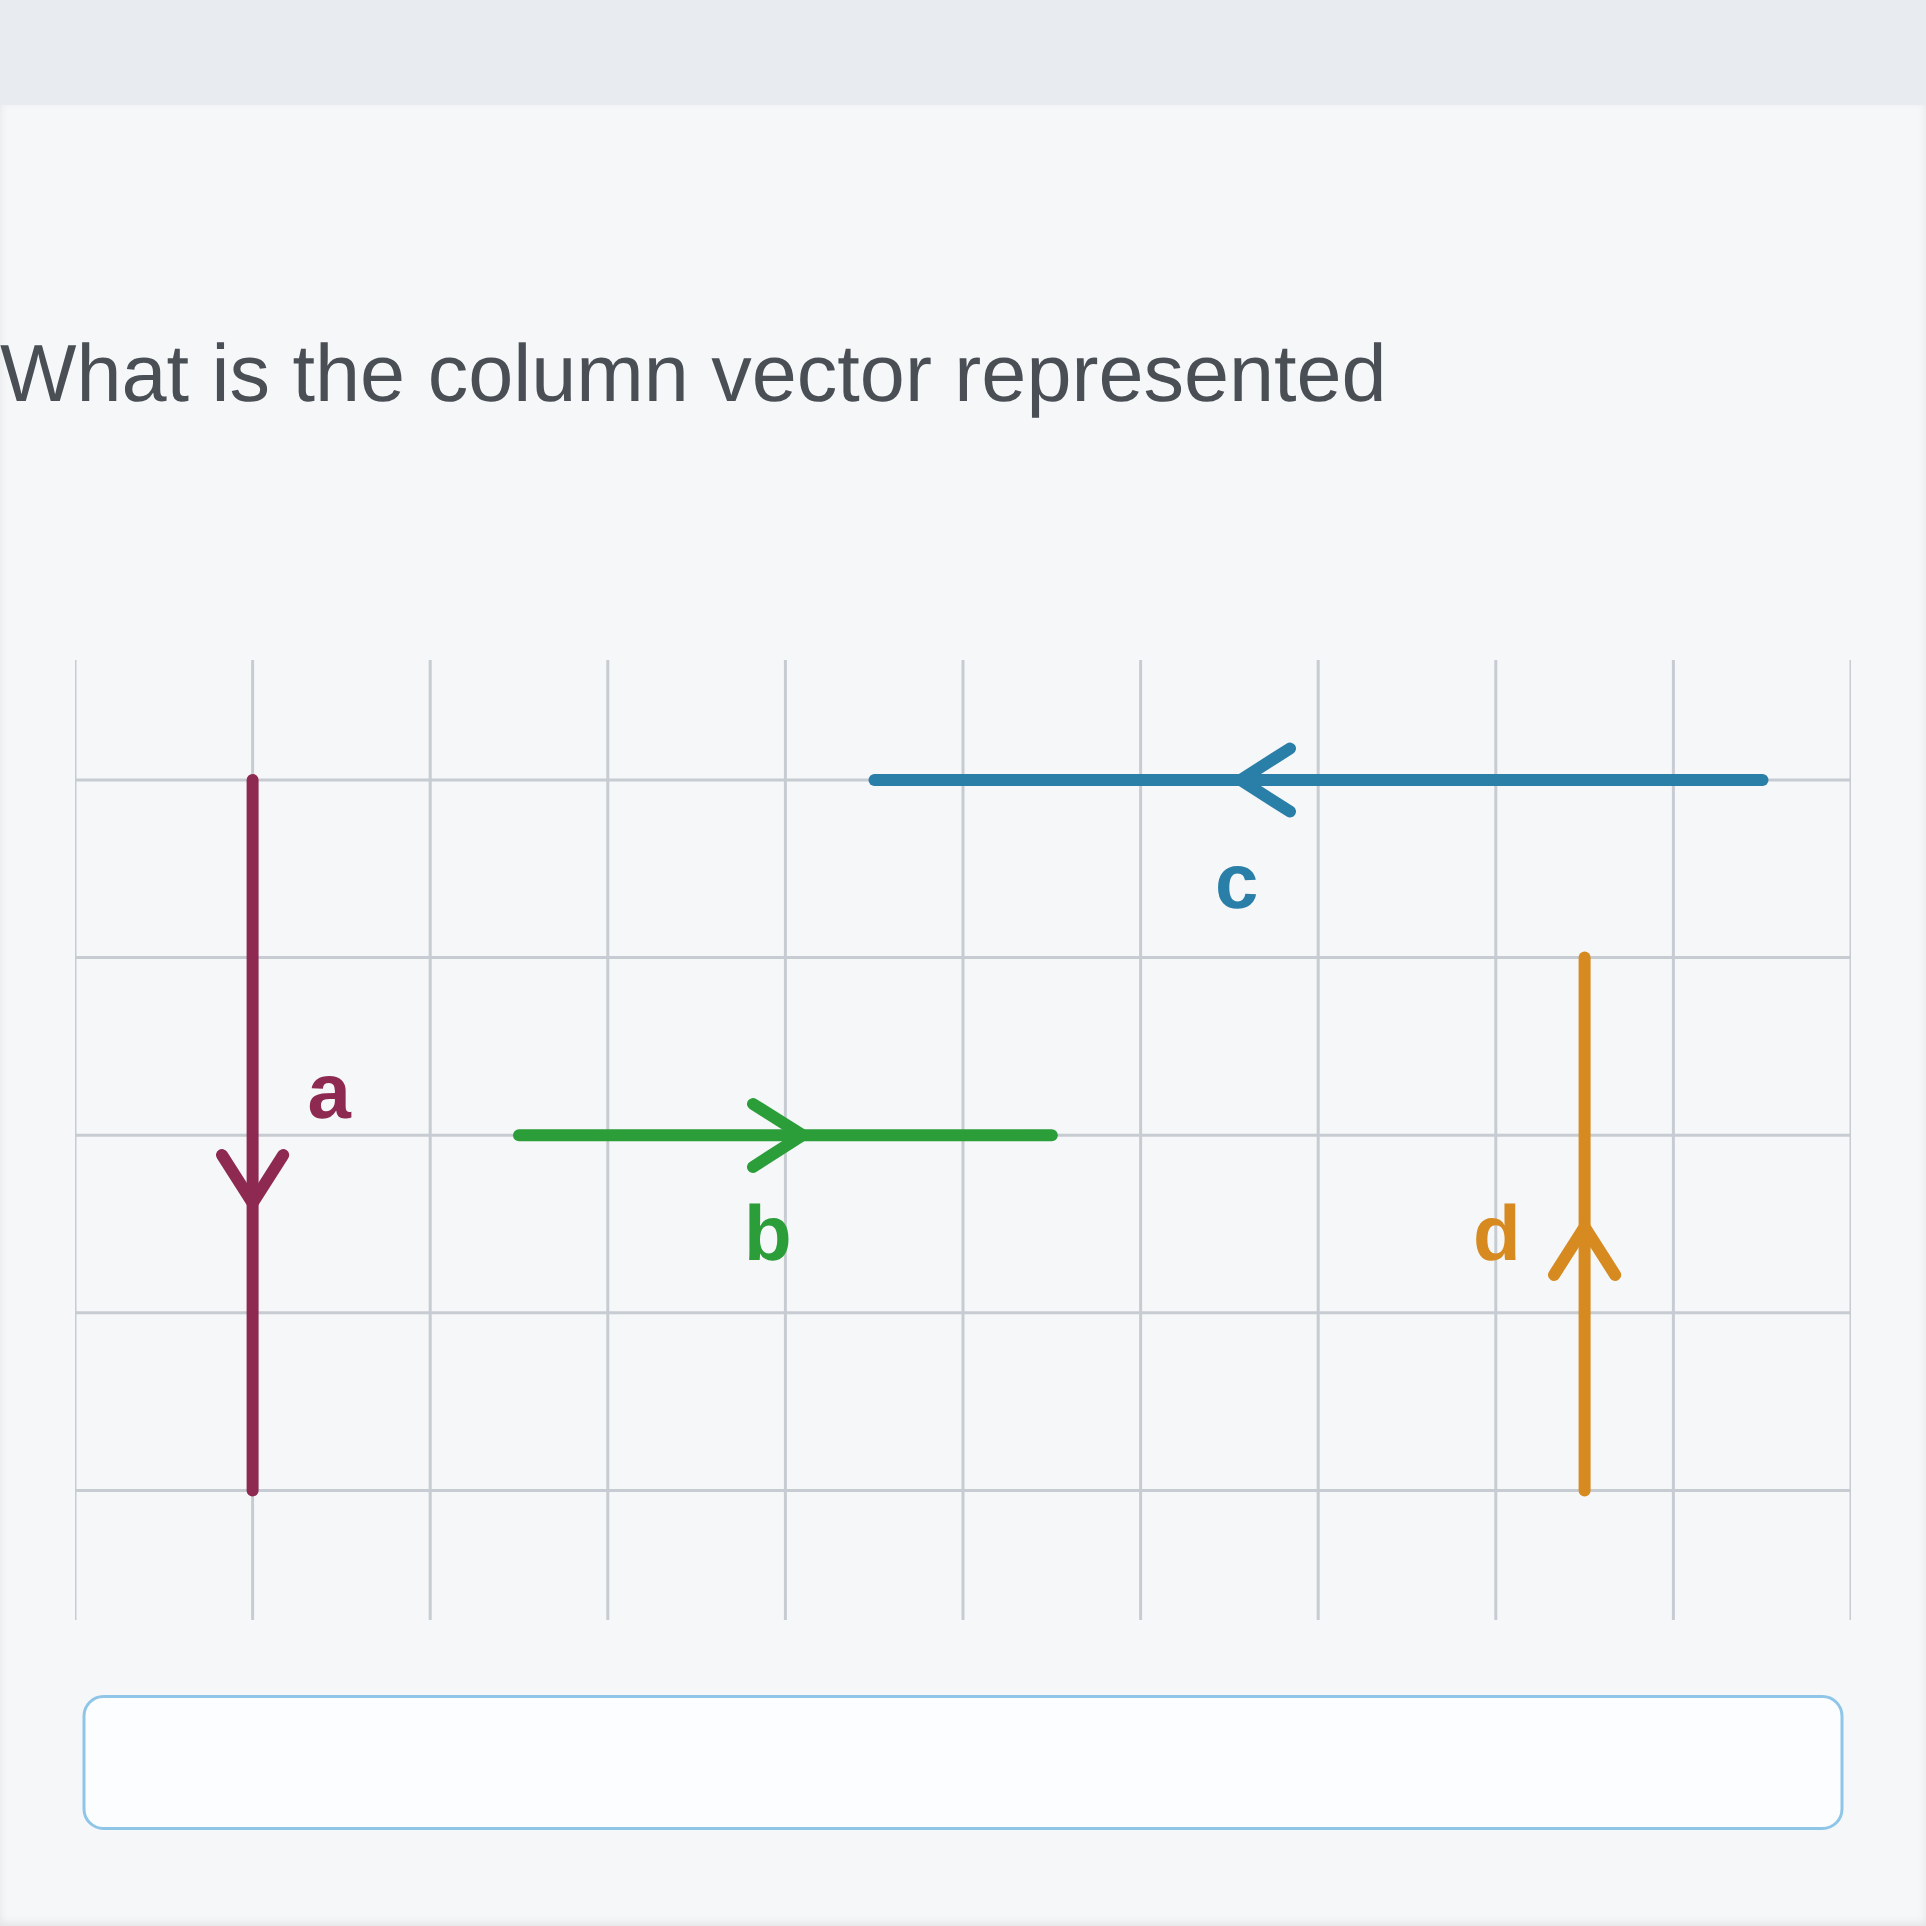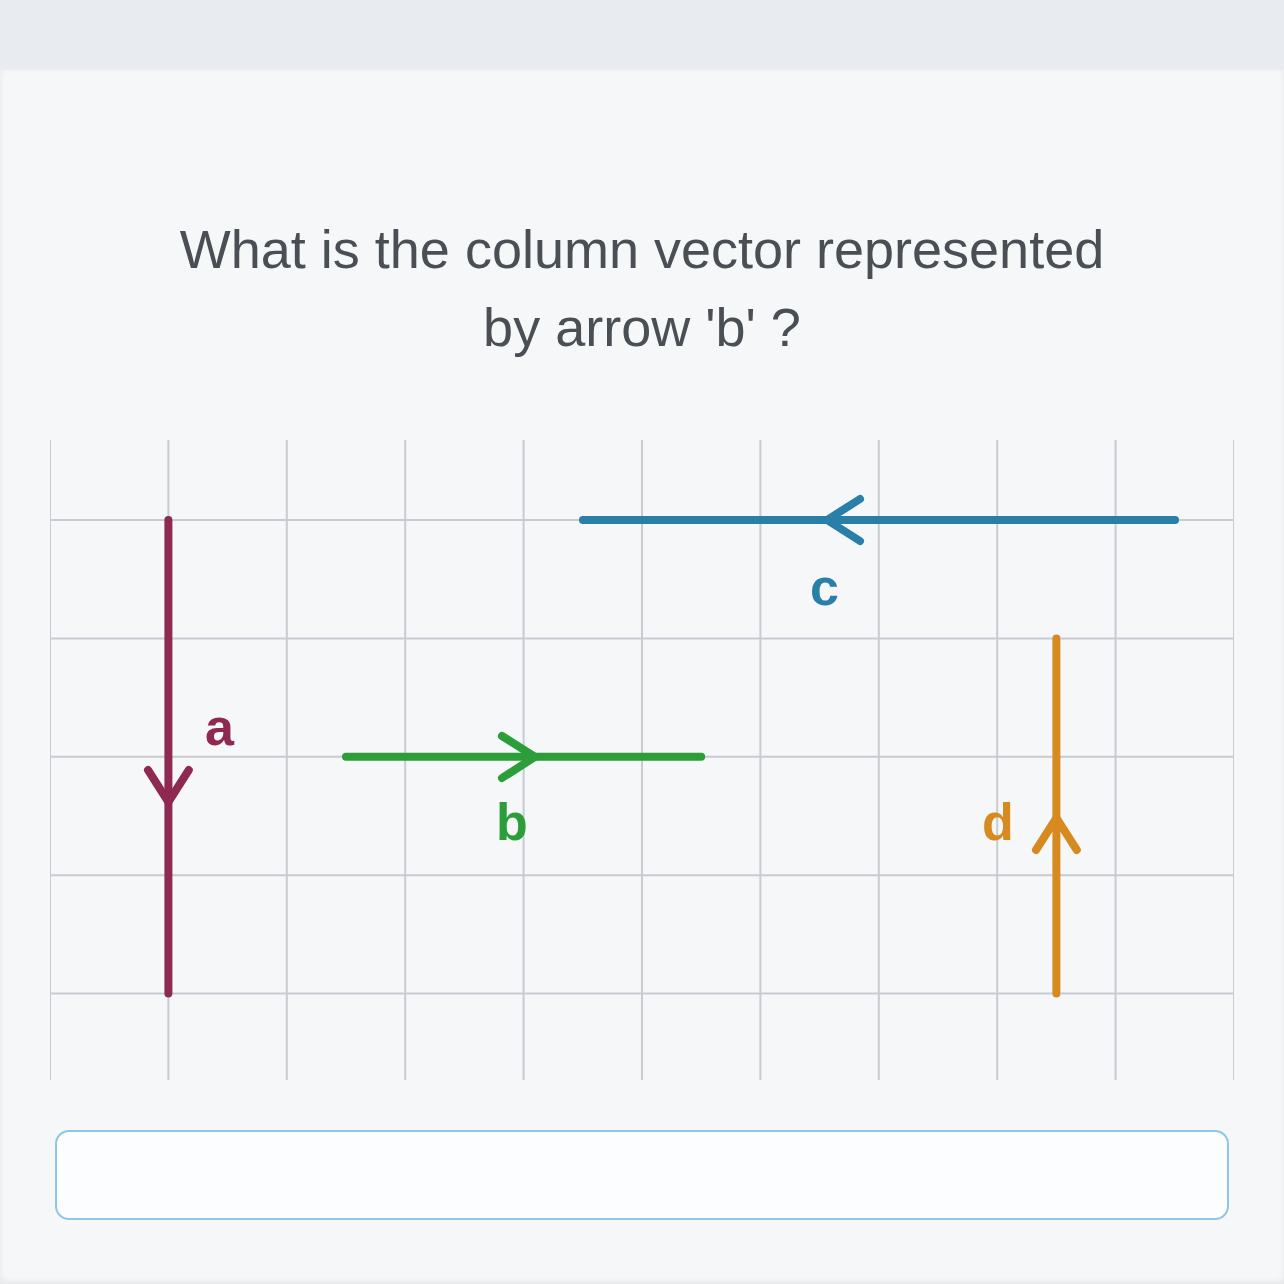--- a/index.html
+++ b/index.html
@@ -18,21 +18,21 @@
     width: 1284px;
     height: 1214px;
     background: #f5f7f9;
     box-shadow: 0 -2px 6px rgba(0,0,0,0.08) inset;
   }
   .question {
     position: absolute;
     top: 140px;
     left: 0;
     width: 1284px;
-    text-align: center;
+    text-align: left;
     font-size: 54px;
     color: #4a4f55;
     font-weight: 500;
     line-height: 1.45;
   }
   .grid-area {
     position: absolute;
     top: 370px;
     left: 50px;
     width: 1184px;
@@ -57,21 +57,20 @@
     color: #333;
   }
 </style>
 </head>
 <body>
 
 <div class="page">
 
   <div class="question">
     <span>What is the column vector represented</span><br>
-    <span>by arrow 'b' ?</span>
   </div>
 
   <div class="grid-area">
     <svg viewBox="0 0 1184 640">
 
       <g stroke="#c7ccd2" stroke-width="2">
 
         <line x1="0" y1="0" x2="0" y2="640"></line>
         <line x1="118.4" y1="0" x2="118.4" y2="640"></line>
         <line x1="236.8" y1="0" x2="236.8" y2="640"></line>

